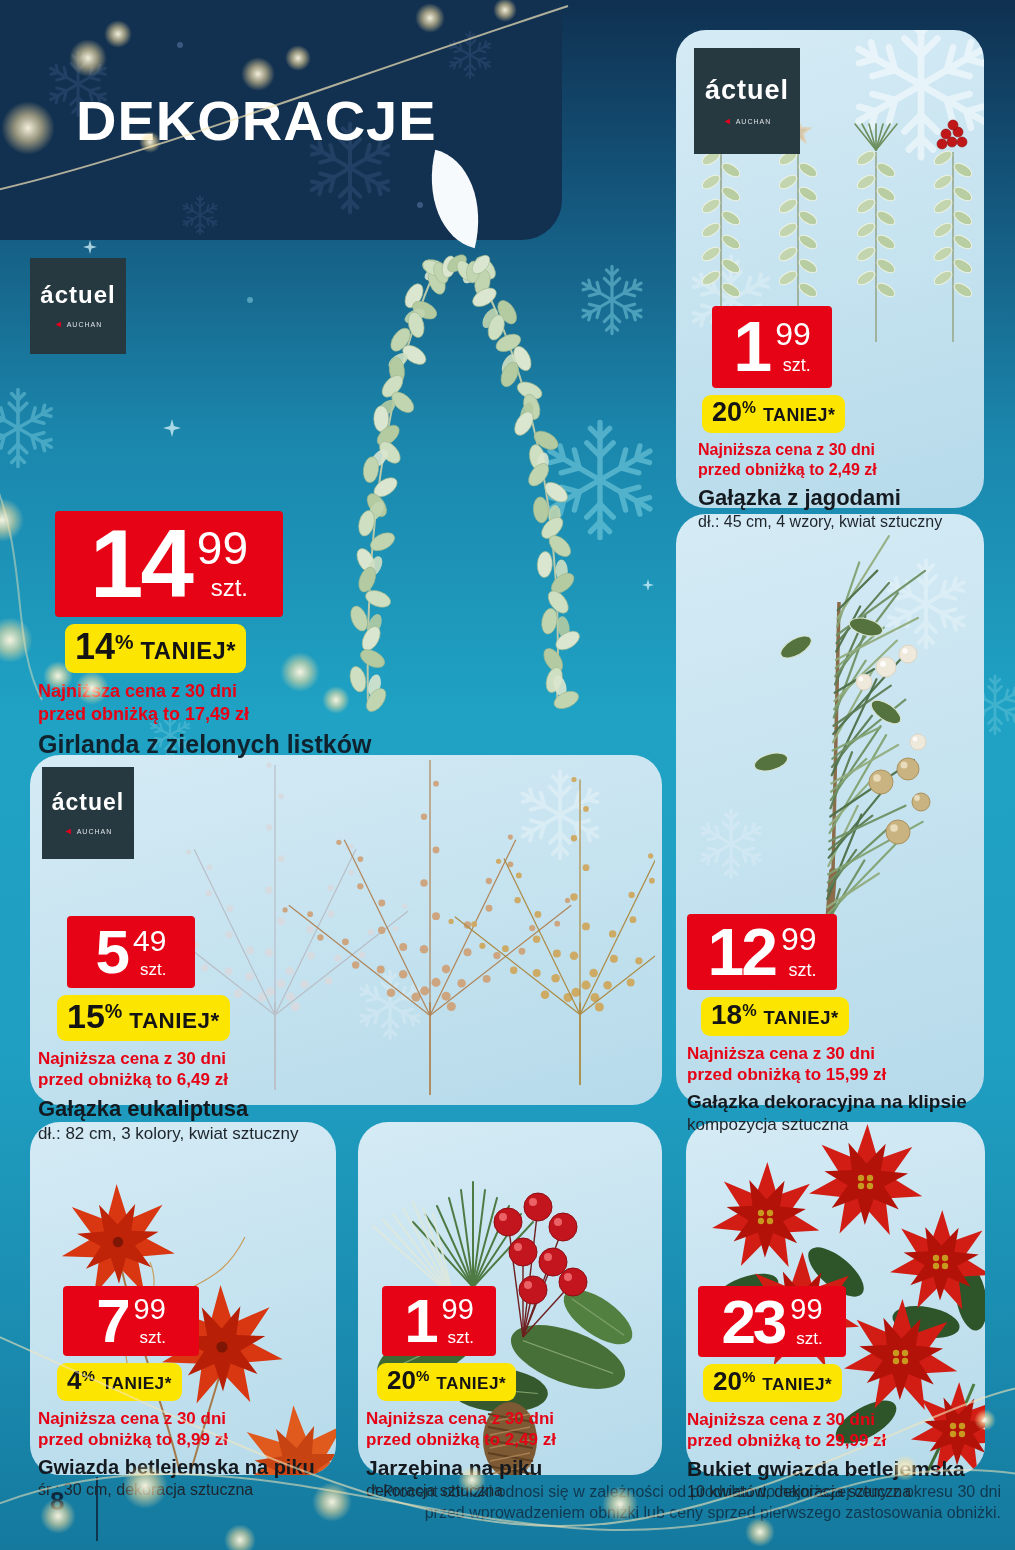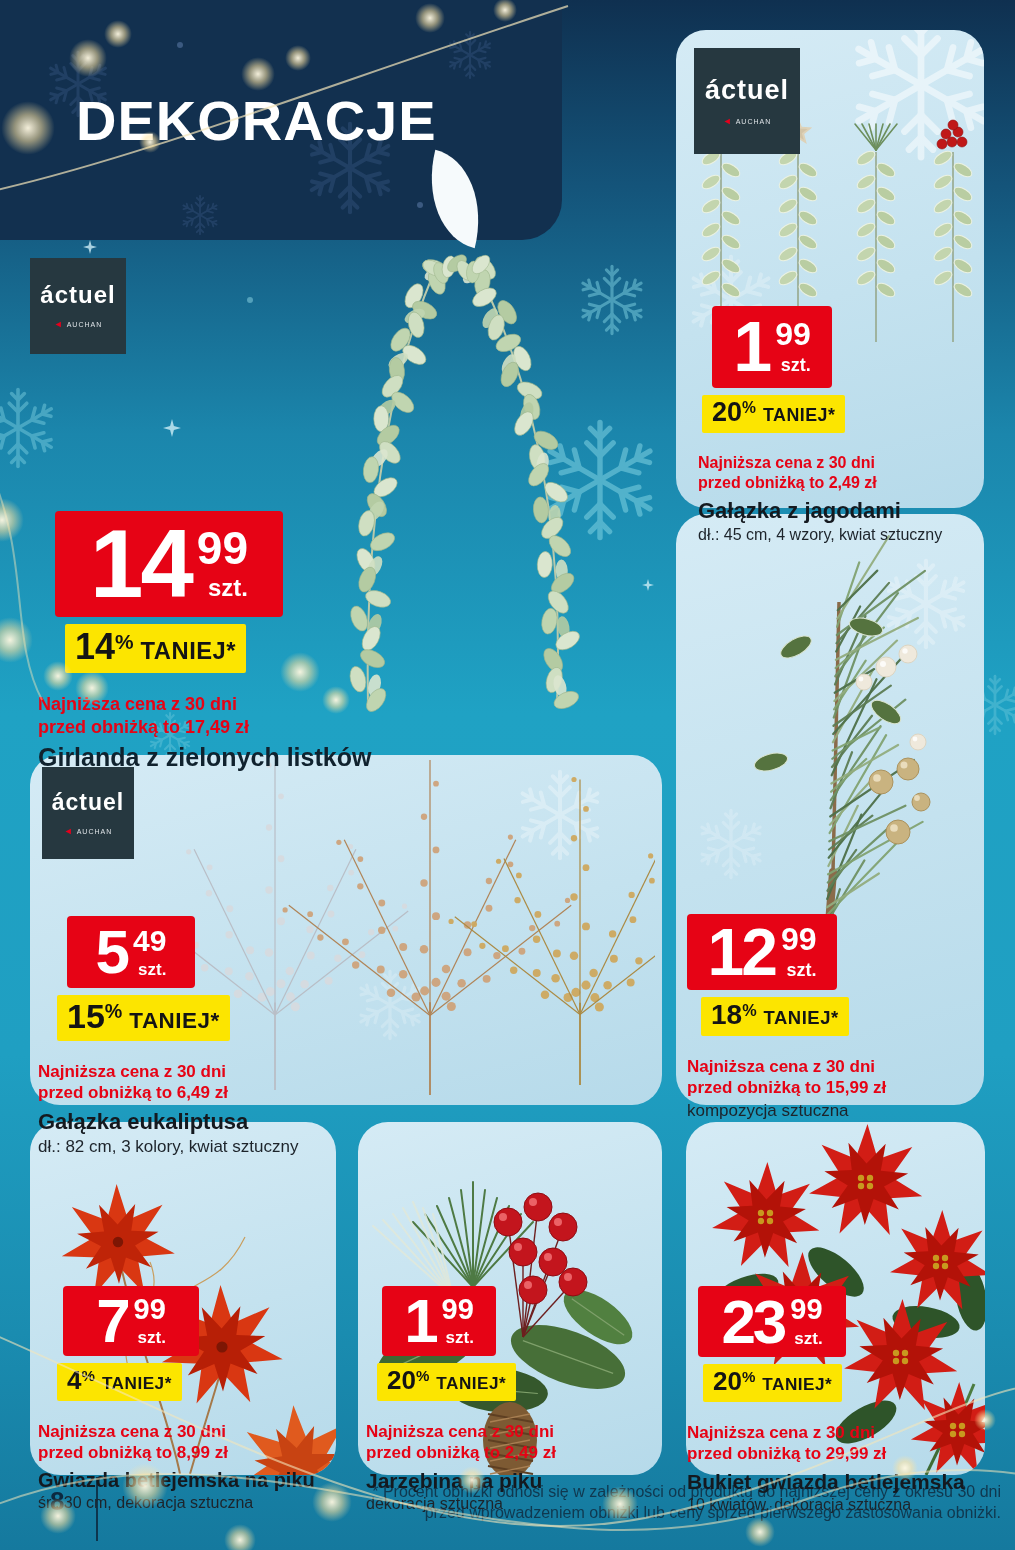--- a/index.html
+++ b/index.html
@@ -21,26 +21,26 @@
   .alogo-b{left:30px;top:258px;width:96px;height:96px}.alogo-b .alogo-name{font-size:24px}
   .alogo-c{left:12px;top:12px;width:92px;height:92px}.alogo-c .alogo-name{font-size:23px}
   
   .card{position:absolute;border-radius:30px;background:linear-gradient(165deg,#d5ebf5 0%,#c4e2ef 55%,#b6daea 100%);z-index:3;overflow:hidden}
   .card svg{position:absolute;pointer-events:none}
   
   .pinfo{position:absolute;z-index:6}
   .price{background:#e60315;color:#fff;border-radius:4px;display:flex;align-items:center;justify-content:center;box-sizing:border-box;padding:0 8px}
   .pm{font-weight:bold;line-height:1;letter-spacing:-3px}
   .pside{display:flex;flex-direction:column;align-items:flex-end;margin-left:6px}
-  .pc{font-weight:bold;line-height:.9}
-  .unit{font-weight:bold;margin-top:7px;line-height:1}
-  .badge{display:inline-flex;align-items:baseline;background:#fce500;color:#141414;font-weight:bold;padding:2px 10px 5px;border-radius:2px;margin-top:7px}
+  .pc{font-weight:normal;line-height:.9}
+  .unit{font-weight:normal;margin-top:7px;line-height:1}
+  .badge{display:inline-flex;align-items:baseline;background:#fce500;color:#141414;font-weight:bold;padding:2px 10px 5px;border-radius:9px;margin-top:7px}
   .bp{font-size:.58em;transform:translateY(-.5em)}
   .bw{font-size:.66em;margin-left:7px;letter-spacing:.5px}
-  .low{color:#e60315;font-weight:bold;margin-top:20px}
+  .low{color:#e60315;font-weight:bold;margin-top:7px}
   .low div{line-height:1.25}
   .pname{color:#14191f;font-weight:bold;margin:5px 0 0;white-space:nowrap}
   .pdetails{color:#1d242b;margin:2px 0 0;white-space:nowrap}
   
   .pi0{left:698px;top:306px;width:278px}.pi0 .price{width:120px;height:82px;margin-left:14px}.pi0 .pm{font-size:70px}.pi0 .pc{font-size:32px}.pi0 .unit{font-size:18px}.pi0 .badge{font-size:27px;margin-left:4px}.pi0 .low{font-size:16px}.pi0 .pname{font-size:22px}.pi0 .pdetails{font-size:16px}
   .pi1{left:38px;top:511px;width:390px}.pi1 .price{width:228px;height:106px;margin-left:17px}.pi1 .pm{font-size:96px}.pi1 .pc{font-size:46px}.pi1 .unit{font-size:24px}.pi1 .badge{font-size:36px;margin-left:27px}.pi1 .low{font-size:18px}.pi1 .pname{font-size:25px}.pi1 .pdetails{font-size:18px}
   .pi2{left:38px;top:916px;width:330px}.pi2 .price{width:128px;height:72px;margin-left:29px}.pi2 .pm{font-size:62px}.pi2 .pc{font-size:30px}.pi2 .unit{font-size:17px}.pi2 .badge{font-size:34px;margin-left:19px}.pi2 .low{font-size:17px}.pi2 .pname{font-size:22px}.pi2 .pdetails{font-size:17px}
   .pi3{left:687px;top:914px;width:295px}.pi3 .price{width:150px;height:76px;margin-left:0}.pi3 .pm{font-size:66px}.pi3 .pc{font-size:32px}.pi3 .unit{font-size:18px}.pi3 .badge{font-size:28px;margin-left:14px}.pi3 .low{font-size:17px}.pi3 .pname{font-size:19px}.pi3 .pdetails{font-size:17px}
   .pi4{left:38px;top:1286px;width:295px}.pi4 .price{width:136px;height:70px;margin-left:25px}.pi4 .pm{font-size:62px}.pi4 .pc{font-size:29px}.pi4 .unit{font-size:17px}.pi4 .badge{font-size:26px;margin-left:19px}.pi4 .low{font-size:17px}.pi4 .pname{font-size:20px}.pi4 .pdetails{font-size:16px}
   .pi5{left:366px;top:1286px;width:292px}.pi5 .price{width:114px;height:70px;margin-left:16px}.pi5 .pm{font-size:62px}.pi5 .pc{font-size:29px}.pi5 .unit{font-size:17px}.pi5 .badge{font-size:26px;margin-left:11px}.pi5 .low{font-size:17px}.pi5 .pname{font-size:21px}.pi5 .pdetails{font-size:16px}
@@ -1379,20 +1379,21 @@
       </div>
     <div><div class="badge">
           <span class="bv">18</span>
           <span class="bp">%</span>
           <span class="bw">TANIEJ*</span>
         </div></div>
     <div class="low">
         <div>Najniższa cena z 30 dni</div>
         <div>przed obniżką to 15,99 zł</div>
       </div>
+    <h3 class="pname">Gałązka dekoracyjna na klipsie</h3>
     <p class="pdetails">kompozycja sztuczna</p>
   </div>
 
   <div class="pinfo pi4">
     <div class="price">
         <span class="pm">7</span>
         <span class="pside">
           <span class="pc">99</span>
           <span class="unit">szt.</span>
         </span>

